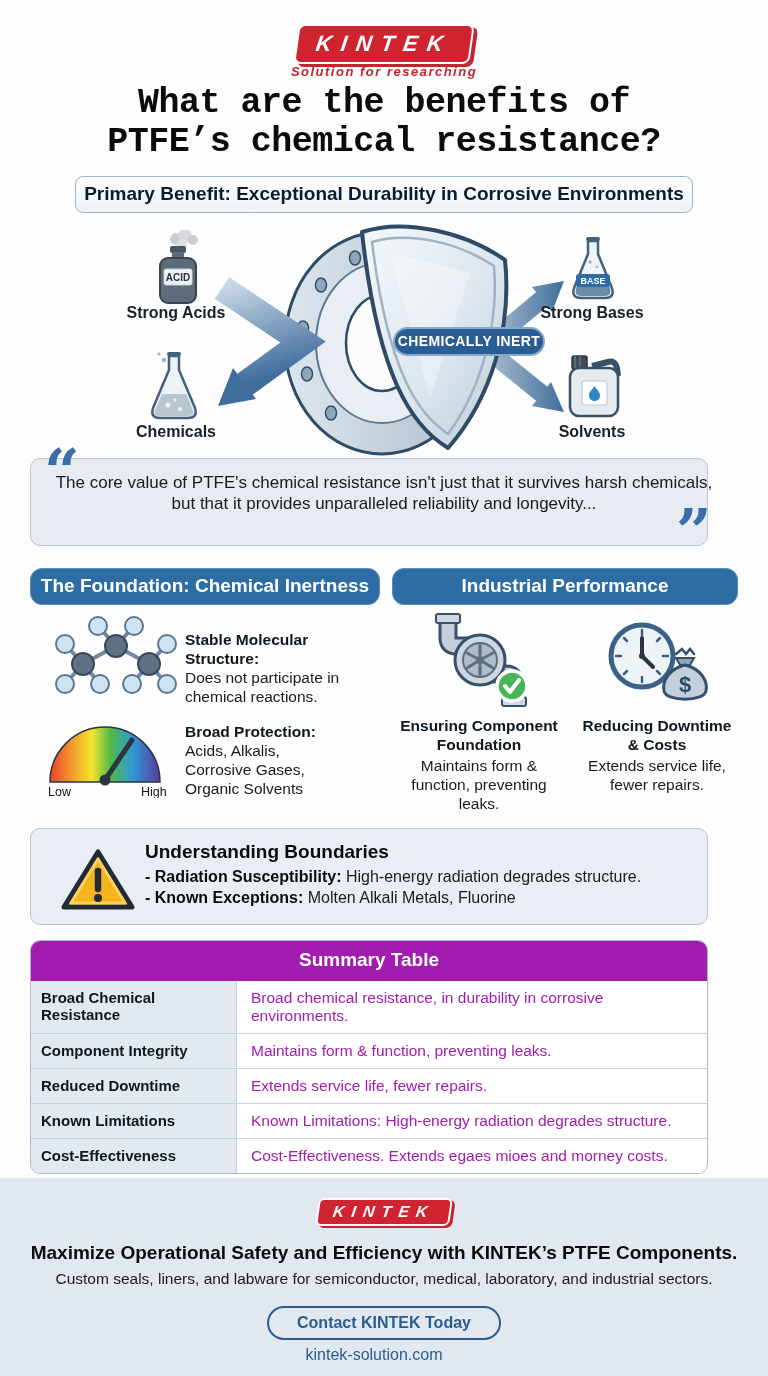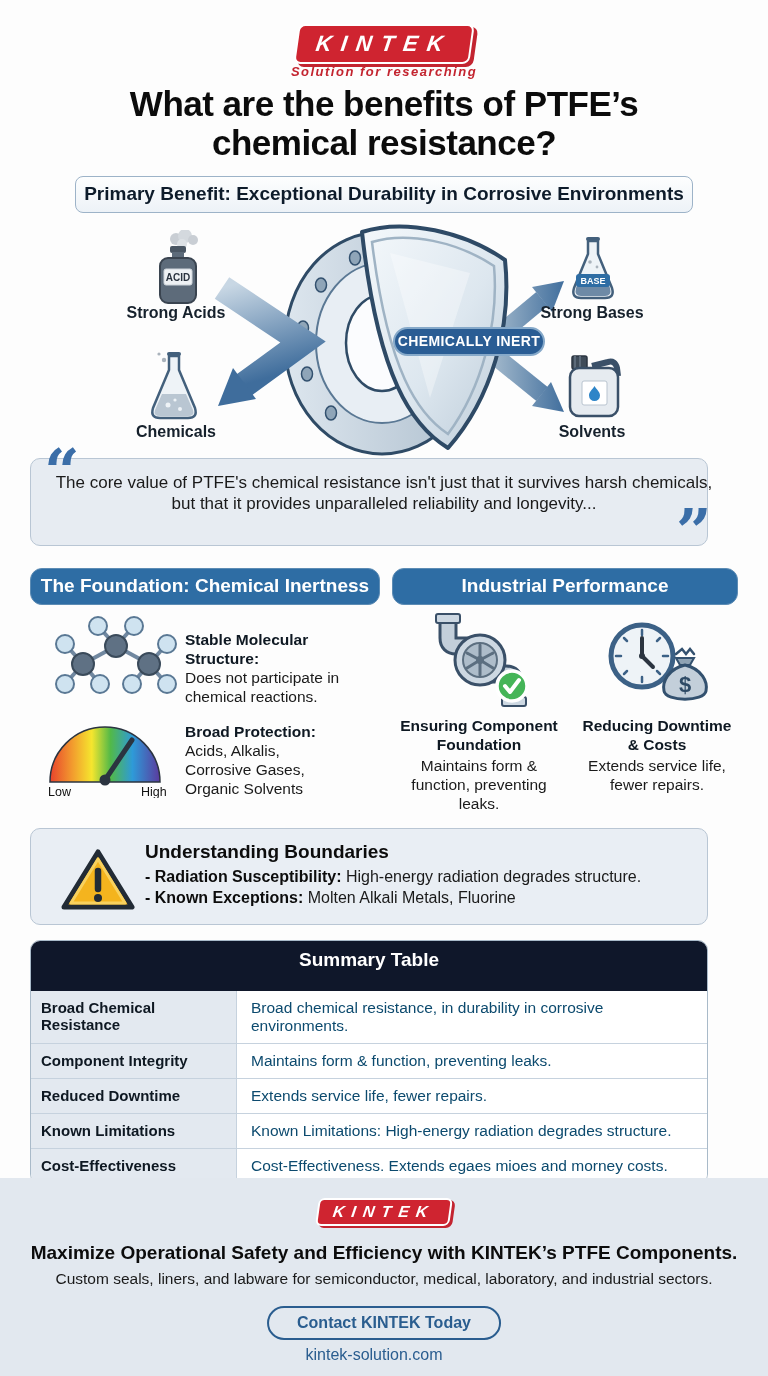--- a/index.html
+++ b/index.html
@@ -11,21 +11,21 @@
   .logo-wrap { position:absolute; left:0; top:24px; width:768px; text-align:center; }
   .logo-box { display:inline-block; background:#cf2430; color:#fff; transform:skewX(-8deg);
               border-radius:7px; padding:5px 18px; border:2px solid #fff;
               box-shadow:4px 3px 0 #c32430; }
   .logo-text { display:inline-block; transform:skewX(0deg); font-weight:bold; font-style:italic;
                font-size:22px; letter-spacing:9px; }
   .tagline { position:absolute; left:0; top:64px; width:768px; text-align:center;
              color:#c3242f; font-style:italic; font-weight:bold; font-size:13px; letter-spacing:1.5px; }
 
   .title { position:absolute; left:74px; top:84px; width:620px; text-align:center;
-           font-size:35px; line-height:39px; font-weight:800; letter-spacing:-0.5px; color:#0c0c0c; }
+           font-size:35px; line-height:39px; font-weight:800; letter-spacing:-0.5px; color:#0c0c0c;font-family:Liberation Mono, monospace; }
 
   .banner { position:absolute; left:75px; top:176px; width:618px; height:37px;
             background:linear-gradient(#fdfefe,#edf2f7); border:1.5px solid #9db3c8; border-radius:8px;
             text-align:center; line-height:34px; font-size:19px; font-weight:bold; color:#0d1b2a; }
 
   .diagram-svg { position:absolute; left:0; top:218px; }
   .diag-label { position:absolute; width:130px; text-align:center; font-size:16px; font-weight:bold; color:#16212c; }
   .icon-abs { position:absolute; }
   .badge { position:absolute; left:393px; top:327px; width:152px; height:29px; background:#2a5d94;
            border:2px solid #86a9c9; border-radius:15px; color:#fff; font-weight:bold; font-size:14px;
@@ -57,26 +57,26 @@
 
   .bound-box { position:absolute; left:30px; top:828px; width:678px; height:97px; background:#e9eef4;
                border:1.5px solid #b9c6d4; border-radius:10px; }
   .bound-text { position:absolute; left:145px; top:841px; width:540px; }
   .bound-title { font-size:19px; font-weight:bold; color:#0c0c0c; margin-bottom:3px; }
   .bound-line { font-size:16px; line-height:21px; color:#1a1a1a; }
   .bound-line b { color:#0c0c0c; }
 
   .table { position:absolute; left:30px; top:940px; width:678px; border:1.5px solid #a9bac9;
            border-radius:10px; overflow:hidden; background:#fff; }
-  .table-header { background:#0f172a; color:#fff; text-align:center; font-weight:bold; font-size:19px;
-                  height:50px; line-height:38px; }
+  .table-header { background:#a21caf; color:#fff; text-align:center; font-weight:bold; font-size:19px;
+                  height:40px; line-height:38px; }
   .trow { display:flex; border-top:1.5px solid #c6d2de; }
   .tkey { width:206px; background:#e3e9f0; font-weight:bold; font-size:15px; padding:8px 8px 8px 10px;
           border-right:1.5px solid #c6d2de; color:#0e1822; }
-  .tval { flex:1; font-size:15.5px; padding:8px 8px 8px 14px; color:#0c4a6e; background:#fff; }
+  .tval { flex:1; font-size:15.5px; padding:8px 8px 8px 14px; color:#a21caf; background:#fff; }
 
   .footer { position:absolute; left:0; top:1178px; width:768px; height:198px; background:#e2e8ef; }
   .f-logo-wrap { position:absolute; left:0; top:20px; width:768px; text-align:center; }
   .f-logo-box { display:inline-block; background:#cf2430; color:#fff; transform:skewX(-8deg);
                 border-radius:6px; padding:3px 14px; border:2px solid #fff; box-shadow:3px 2px 0 #c32430; }
   .f-logo-text { font-weight:bold; font-style:italic; font-size:16px; letter-spacing:7px; }
   .f-headline { position:absolute; left:0; top:64px; width:768px; text-align:center; font-size:19px;
                 font-weight:bold; color:#0c0c0c; }
   .f-subline { position:absolute; left:0; top:92px; width:768px; text-align:center; font-size:15.5px; color:#1a1a1a; }
   .cta { position:absolute; left:50%; transform:translateX(-50%); top:128px; display:inline-block;

